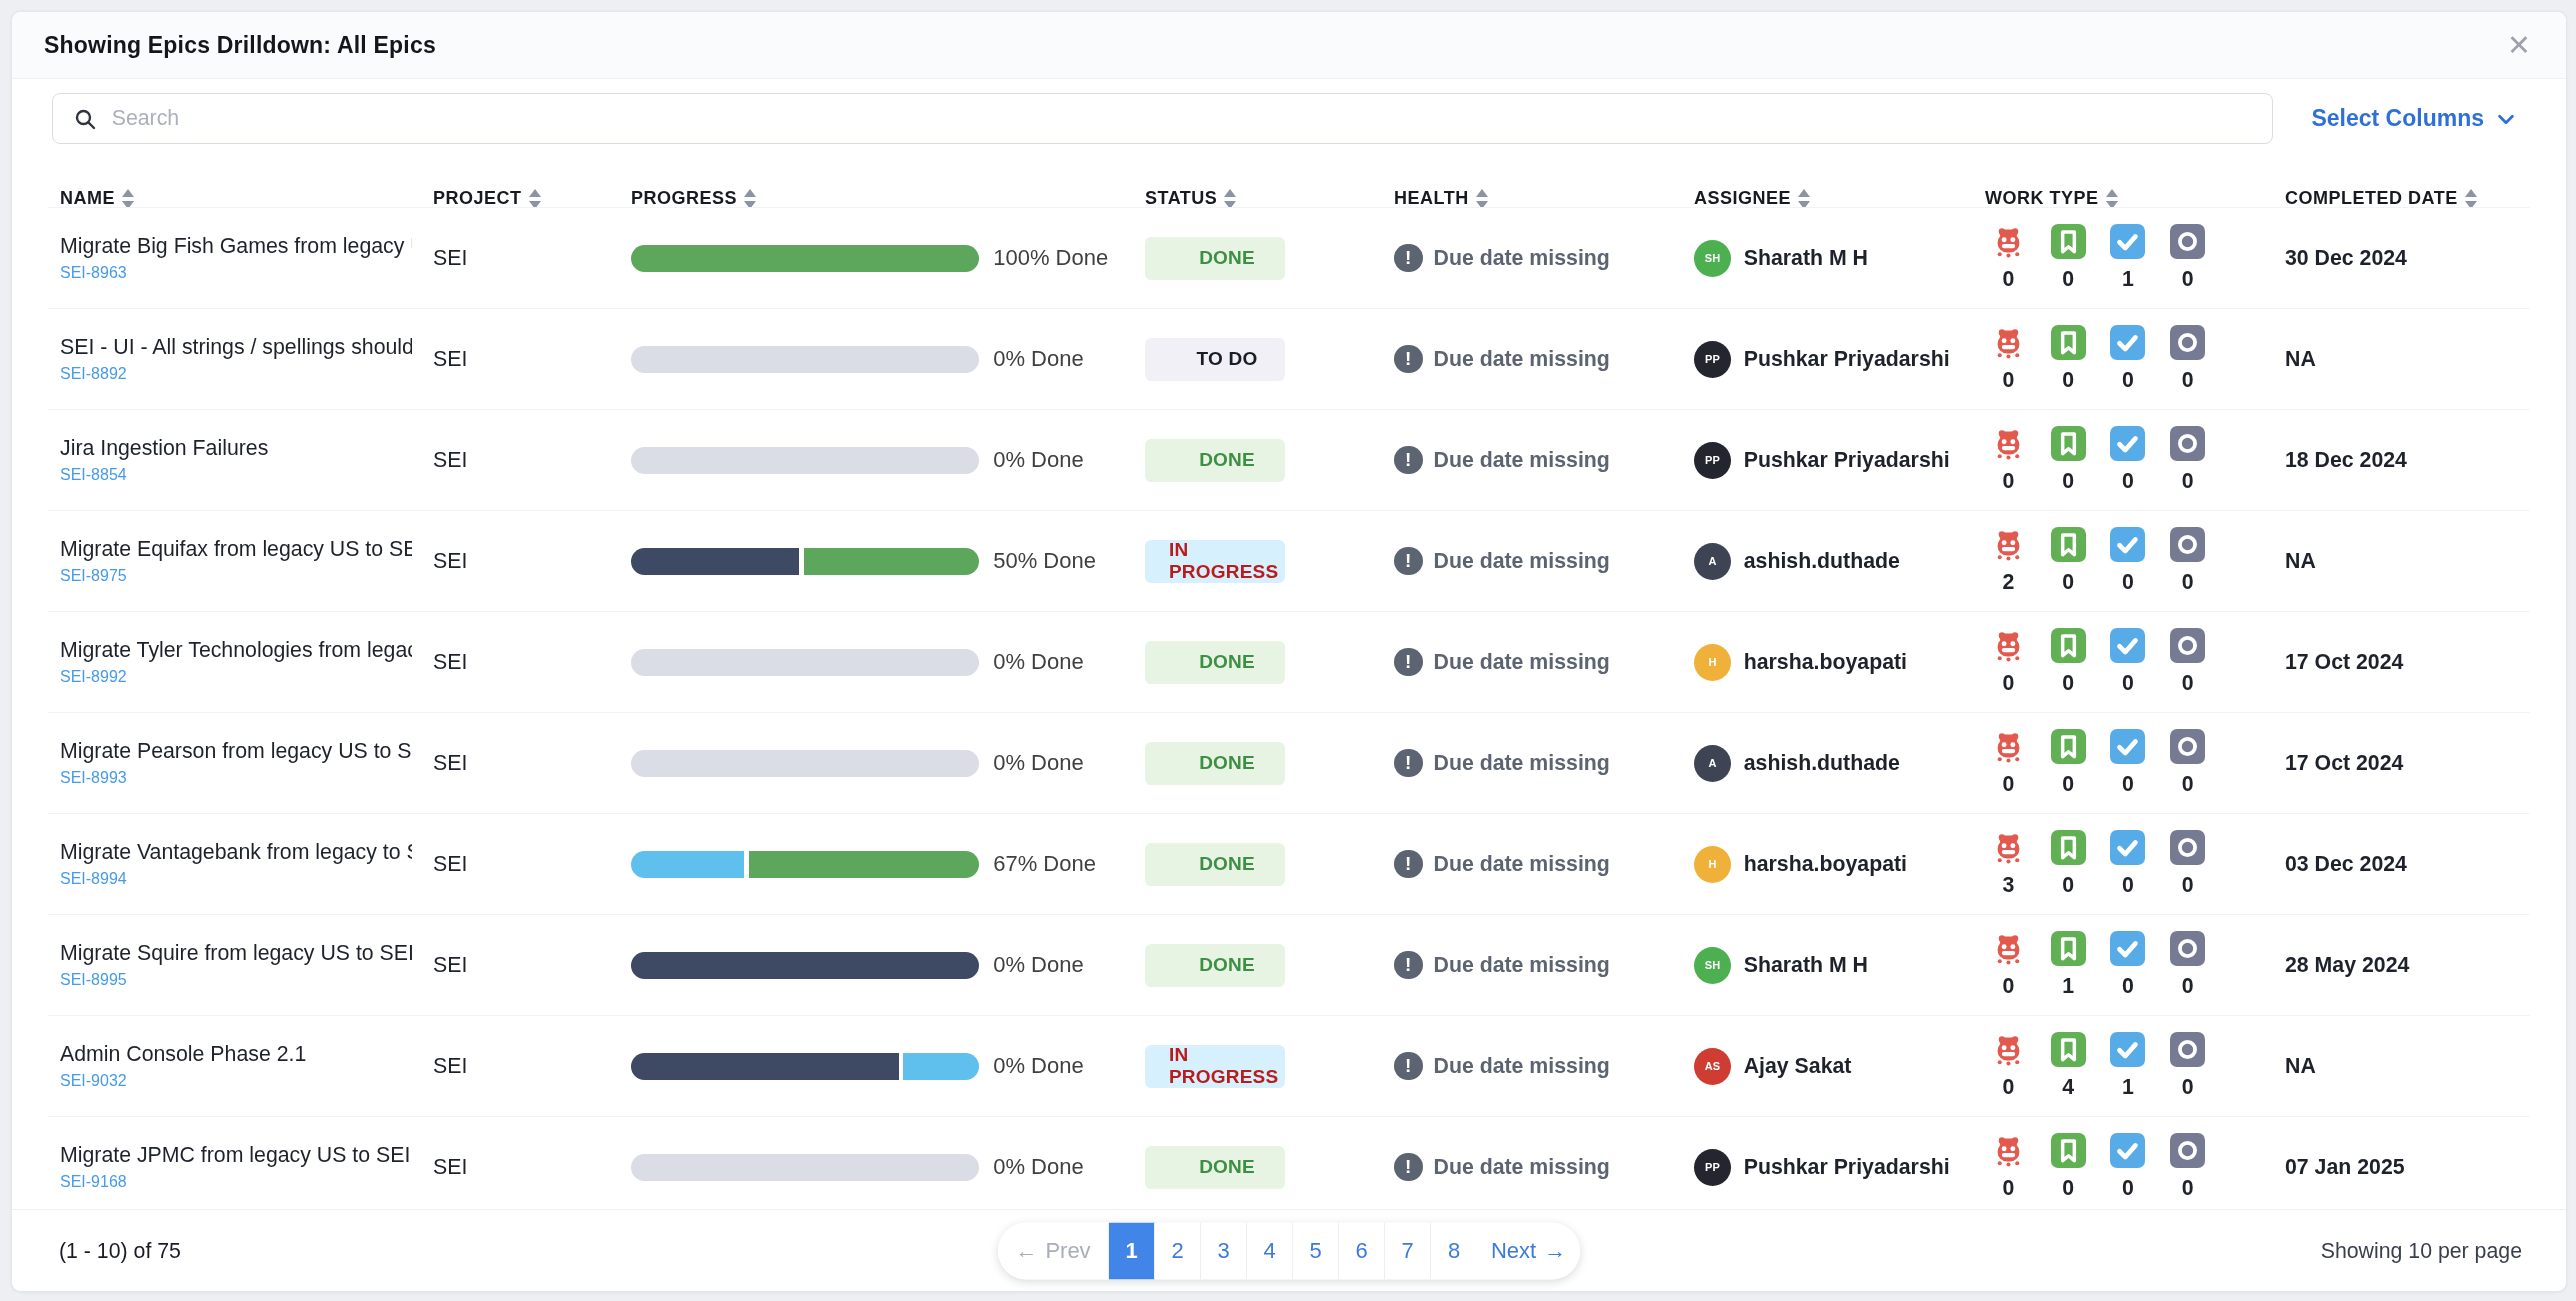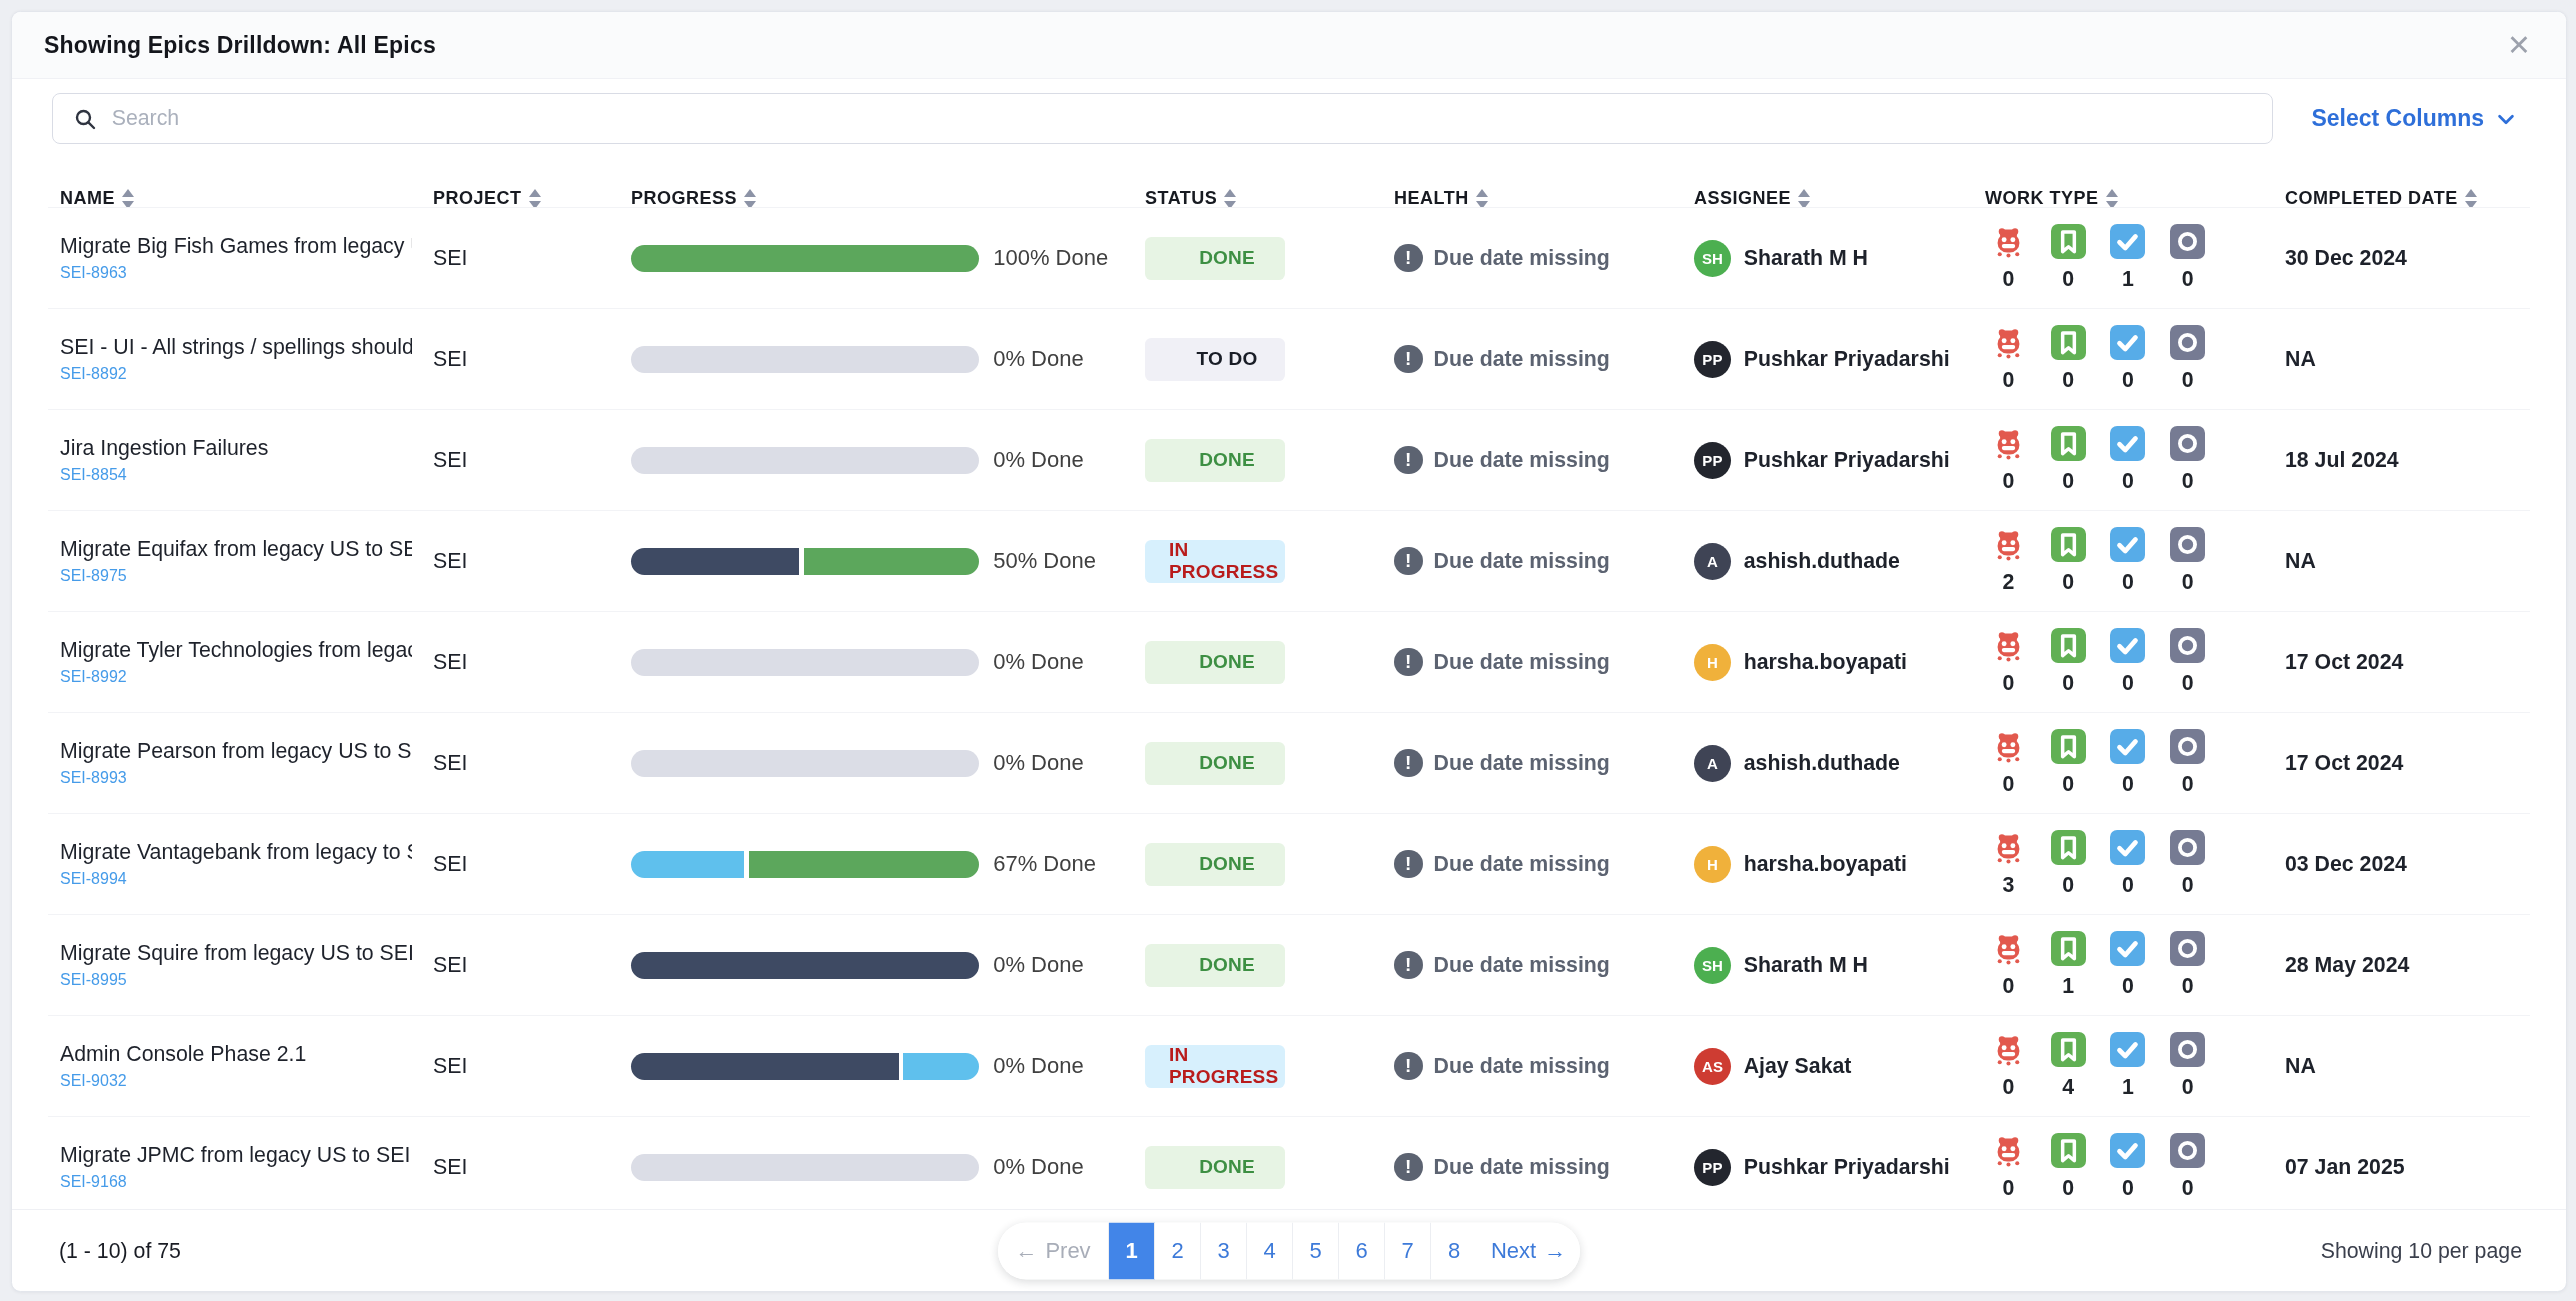--- a/index.html
+++ b/index.html
@@ -60,21 +60,21 @@
   .chip.todo{background:#F0F0F6;color:#191D26;}
   .chip.inprogress{background:#D7F0FD;color:#b91c1c;}
 
   
   .hicon{width:28.5px;height:28.5px;border-radius:50%;background:#5C6371;color:#fff;display:flex;
         align-items:center;justify-content:center;font-size:19px;font-weight:700;flex:0 0 auto;}
   .htext{font-size:21.3px;font-weight:700;color:#5C6371;margin-left:11px;white-space:nowrap;}
 
   
   .avatar{width:37px;height:37px;border-radius:50%;display:flex;align-items:center;justify-content:center;
-        color:#fff;font-size:15px;font-weight:700;flex:0 0 auto;letter-spacing:0.2px;}
+        color:#fff;font-size:11px;font-weight:700;flex:0 0 auto;letter-spacing:0.2px;}
   .aname{font-size:21.3px;font-weight:700;color:#1E222B;margin-left:12.7px;white-space:nowrap;}
 
   
   .td-work{gap:12.7px;align-items:center;}
   .wt{width:47px;display:flex;flex-direction:column;align-items:center;gap:8px;}
   .wicon{width:35px;height:35px;border-radius:7.1px;display:flex;align-items:center;justify-content:center;}
   .wicon.story{background:#61B054;}
   .wicon.task{background:#57ACE8;}
   .wicon.epic{background:#767B93;}
   .wicon.bug{background:transparent;}
@@ -389,21 +389,21 @@
       </span>
       <span class="wt">
         <span class="wicon epic">
           <svg width="35" height="35" viewBox="0 0 24 24" fill="none" stroke="#fff" stroke-width="2.6">
             <circle cx="12" cy="12" r="5.2"></circle>
           </svg>
         </span>
         <span class="wcount">0</span>
       </span>
     </div>
-    <div class="td td-date">18 Jul 2024</div>
+    <div class="td td-date">18 Dec 2024</div>
   </div>
 
   <div class="tr grid">
     <div class="td td-name">
       <span class="epic-name">Migrate Equifax from legacy US to SEI on Harn...</span>
       <a class="epic-id">SEI-8975</a>
     </div>
     <div class="td td-project">SEI</div>
     <div class="td td-progress">
       <div class="pbar">

